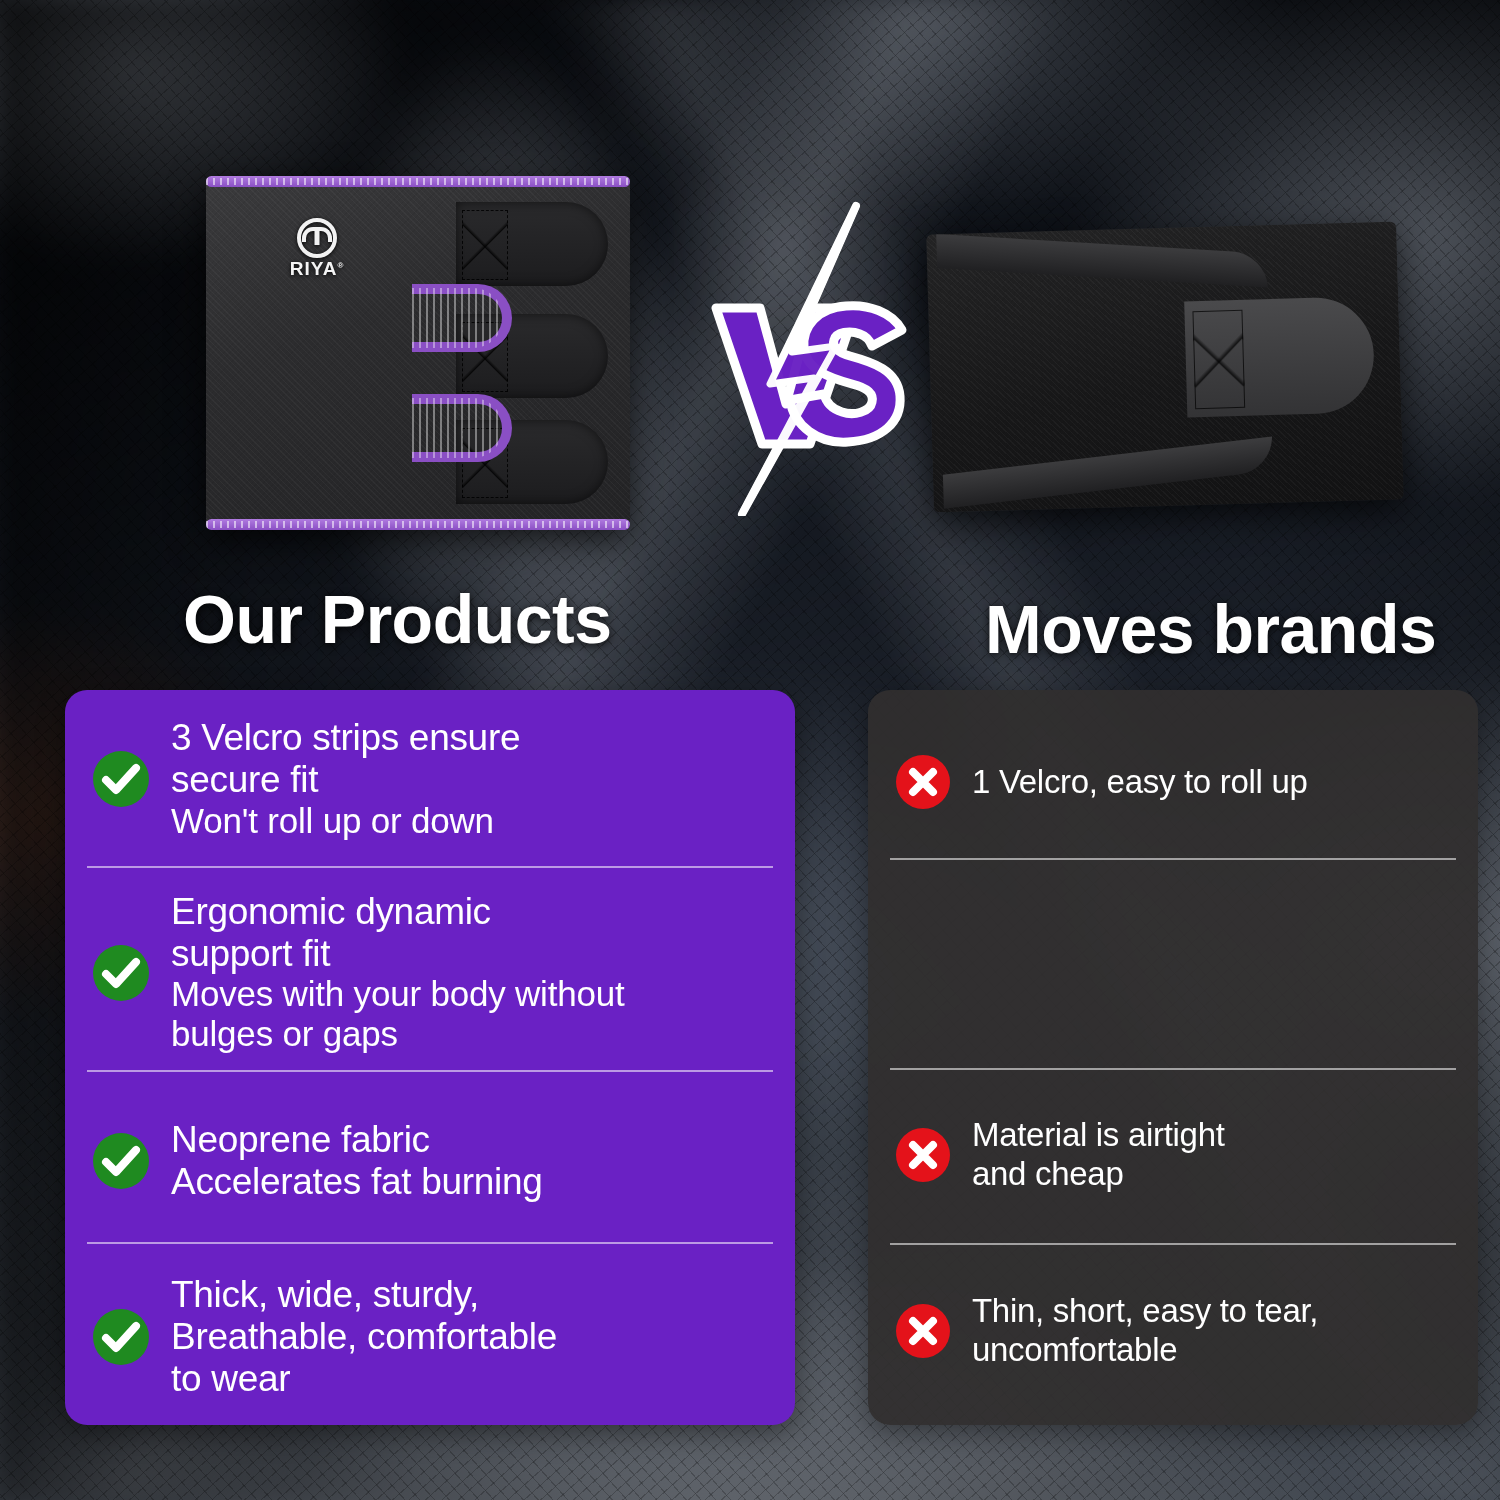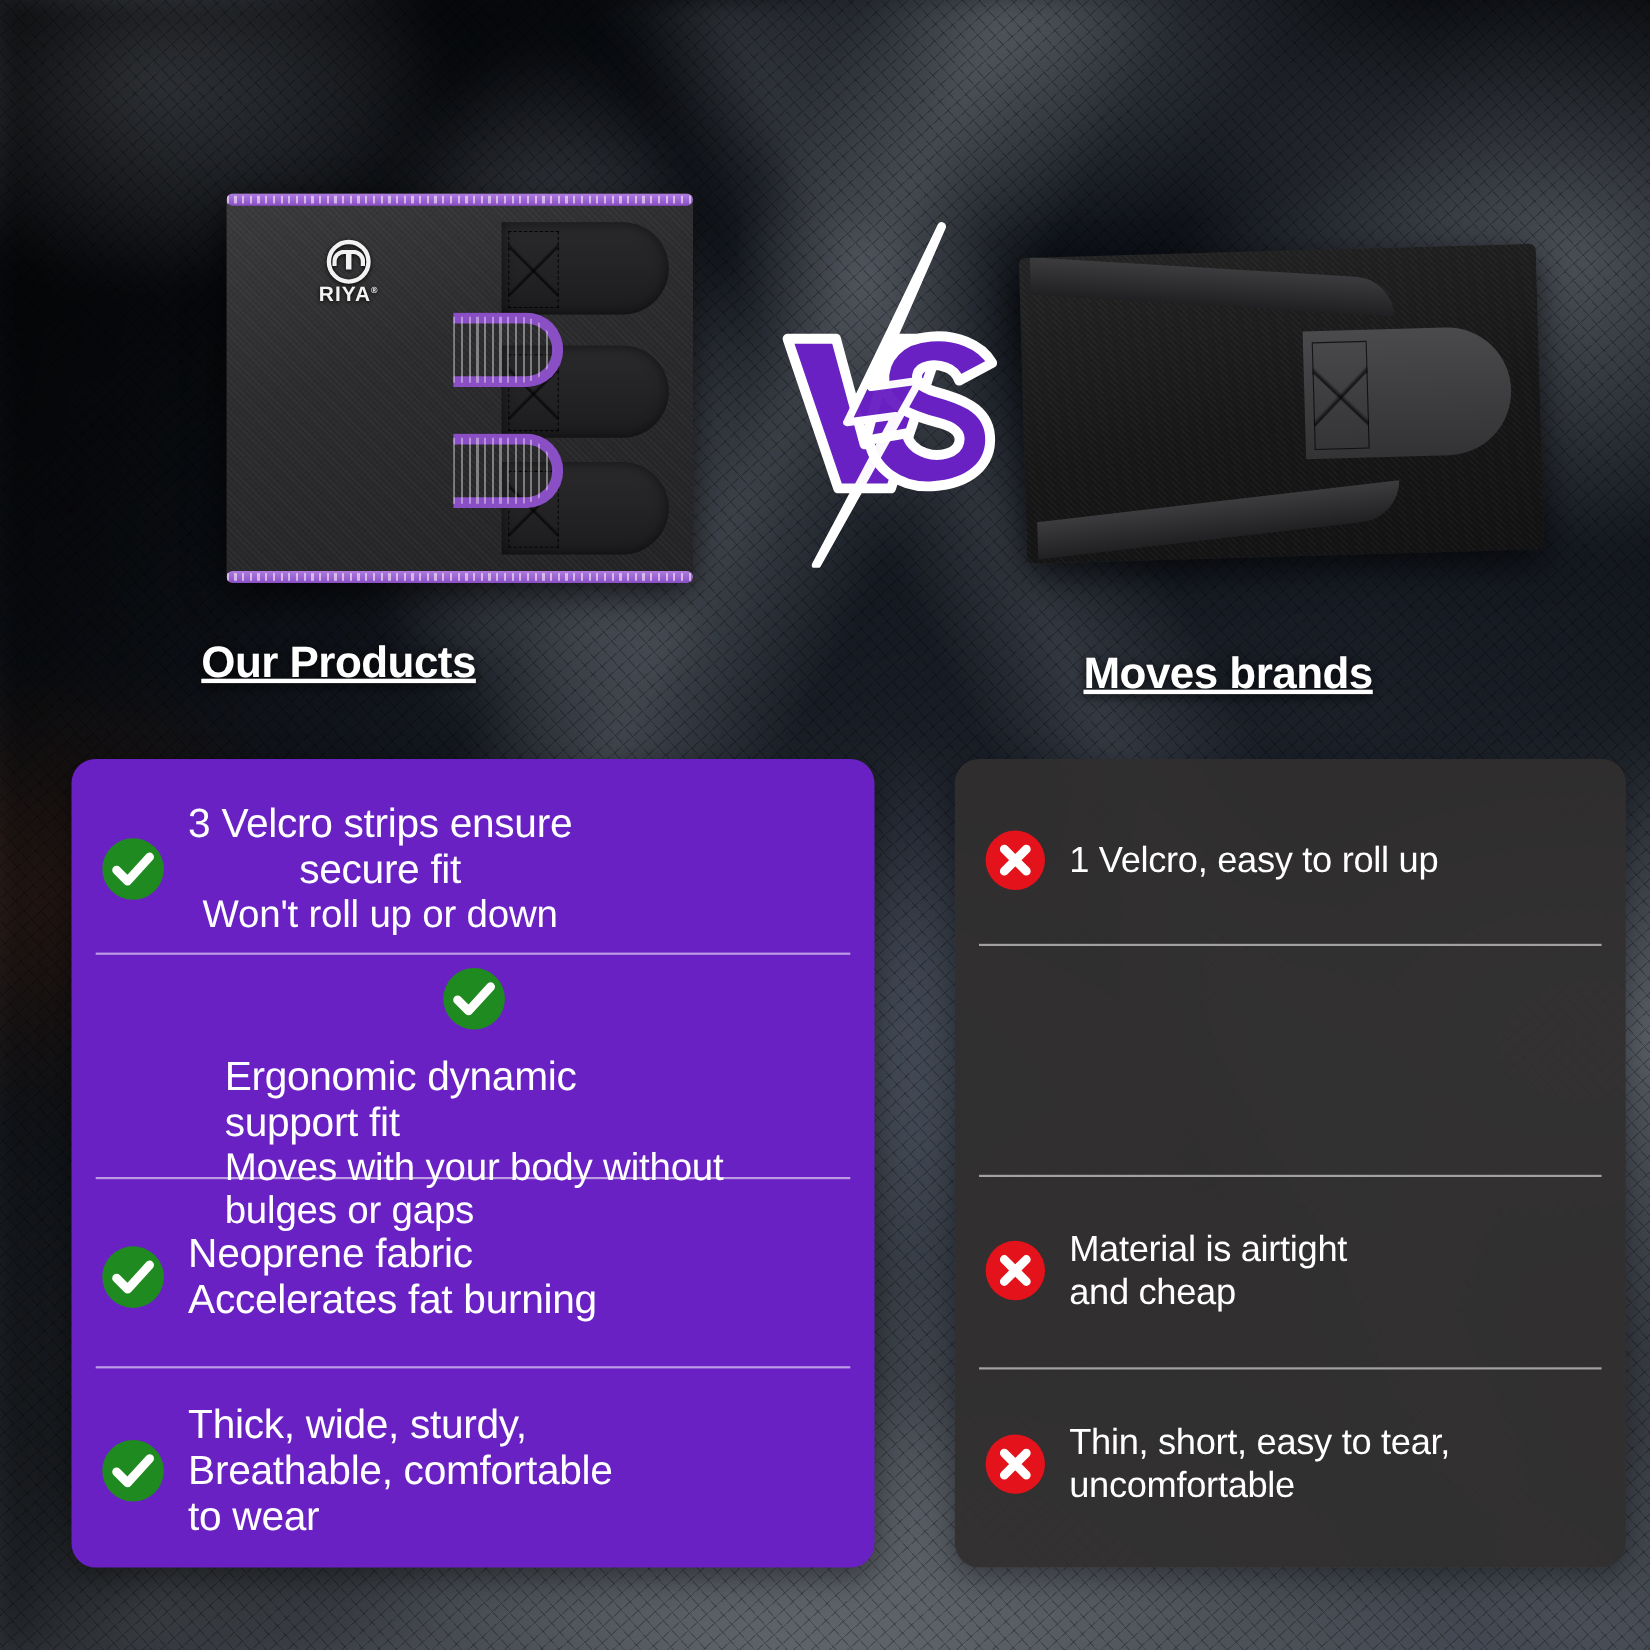--- a/index.html
+++ b/index.html
@@ -181,24 +181,23 @@
 
   
   .vs-badge {
     position: absolute; left: 706px; top: 196px;
     width: 210px; height: 320px;
   }
 
   
   .heading {
     position: absolute;
-    font-size: 40px; font-weight: 700; color: #ffffff;
+    font-size: 68px; font-weight: 700; color: #ffffff;
     letter-spacing: -0.5px; white-space: nowrap;
     text-shadow: 0 2px 10px rgba(0,0,0,0.85);
-    text-decoration: underline;
   }
   .heading-left  { left: 183px; top: 580px; }
   .heading-right { left: 985px; top: 590px; }
   .heading-hl {
     position: absolute; left: 176px; top: 611px;
     width: 500px; height: 35px;
     background: rgba(106,33,196,0.92);
     z-index: -1;
   }
 
@@ -327,36 +326,36 @@
     </svg>
   </div>
 
   <div class="heading-hl"></div>
   <div class="heading heading-left">Our Products</div>
   <div class="heading heading-right">Moves brands</div>
 
   <div class="panel panel-left">
     <div class="rows">
 
-      <div class="row" style="position:absolute; top:25px; left:0; right:0; height:150px;text-align:center;">
+      <div class="row" style="position:absolute; top:14px; left:0; right:0; height:150px;">
         <span class="mark mark-check">
           <svg viewBox="0 0 56 56">
               <path d="M13 29 L 23 39 L 43 17" fill="none" stroke="#ffffff" stroke-width="8" stroke-linecap="round" stroke-linejoin="round"></path>
             </svg>
         </span>
         <span class="row-text">
           <div class="row-title nowrap">3 Velcro strips ensure
 secure fit</div>
           <div class="row-sub nowrap">Won't roll up or down</div>
         </span>
       </div>
 
       <div class="row-divider" style="top:176px"></div>
 
-      <div class="row" style="position:absolute; top:190px; left:0; right:0; height:185px;flex-direction:column;">
+      <div class="row" style="position:absolute; top:190px; left:0; right:0; height:185px;">
         <span class="mark mark-check">
           <svg viewBox="0 0 56 56">
               <path d="M13 29 L 23 39 L 43 17" fill="none" stroke="#ffffff" stroke-width="8" stroke-linecap="round" stroke-linejoin="round"></path>
             </svg>
         </span>
         <span class="row-text">
           <div class="row-title nowrap">Ergonomic dynamic
 support fit</div>
           <div class="row-sub nowrap">Moves with your body without
 bulges or gaps</div>

